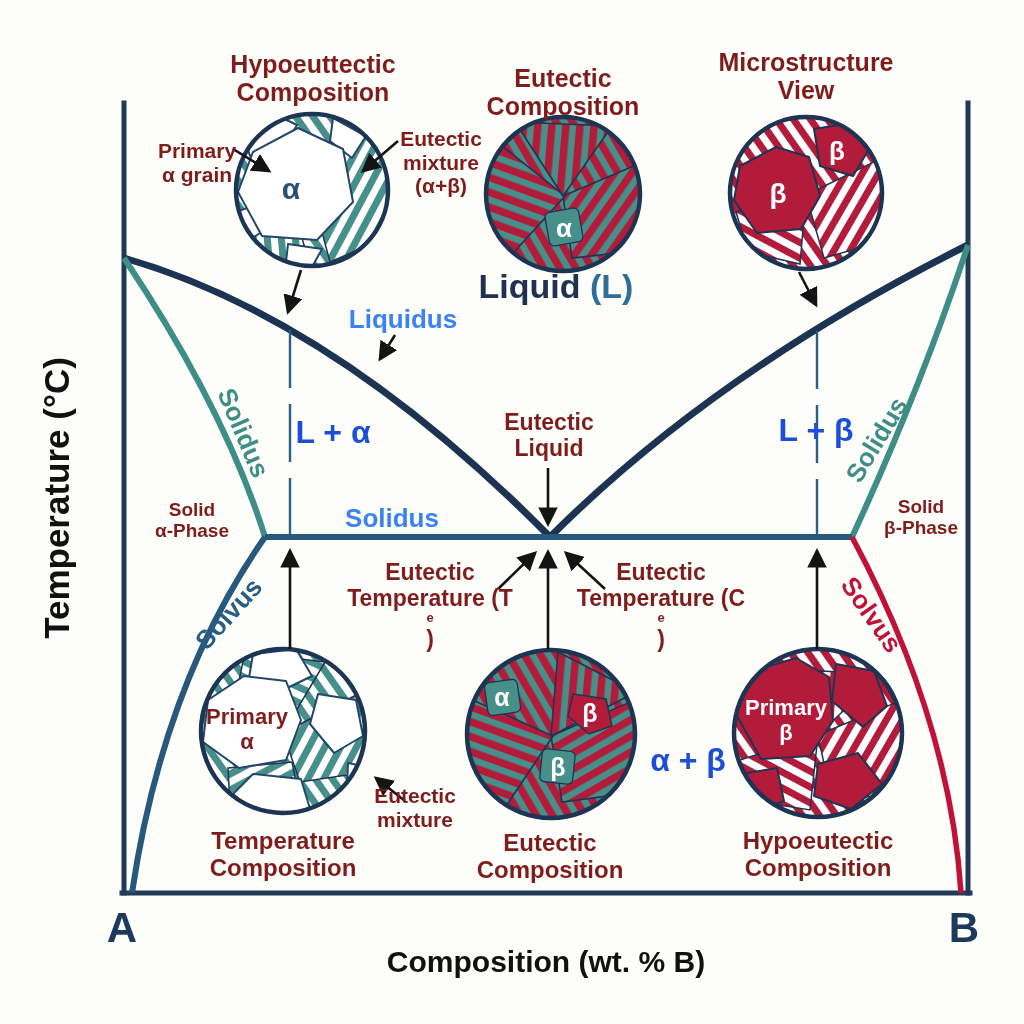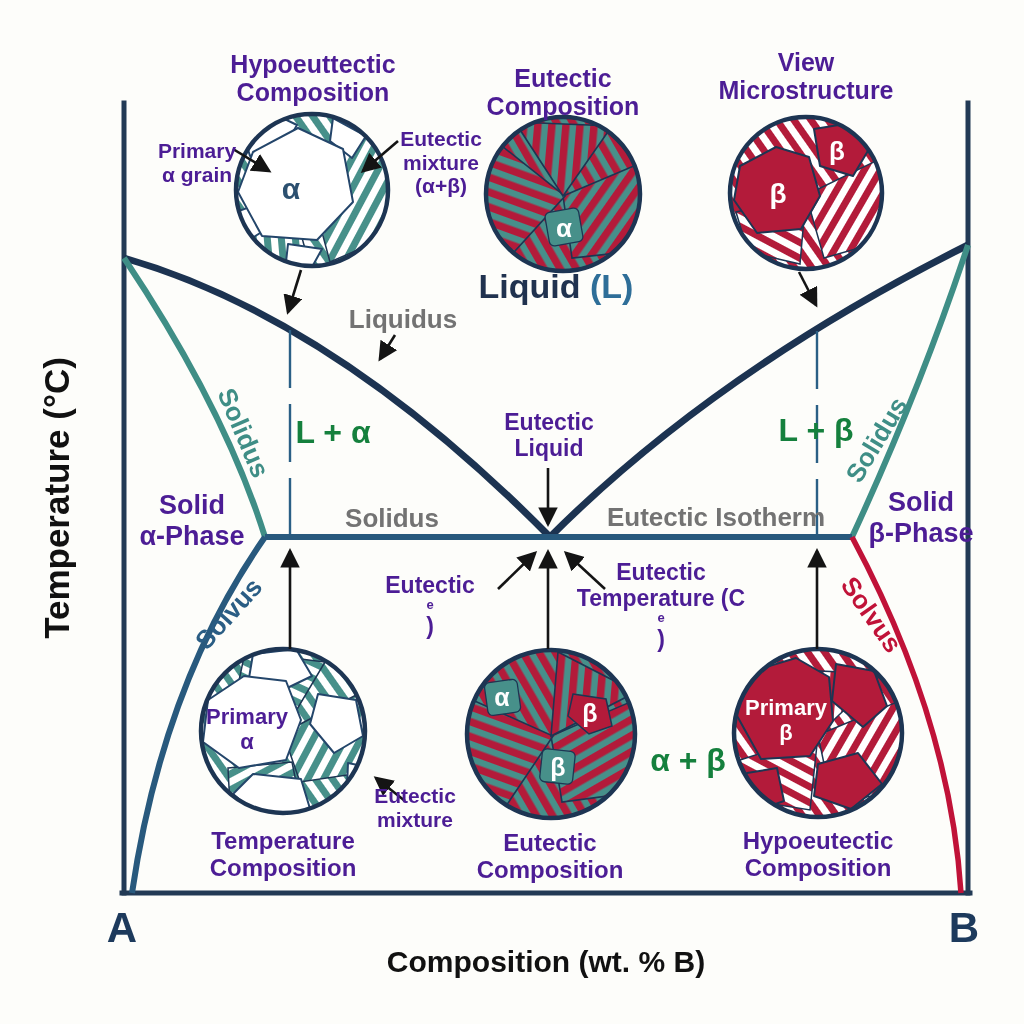--- a/index.html
+++ b/index.html
@@ -1,31 +1,31 @@
 <!DOCTYPE html>
 <html><head>
 <meta charset="utf-8">
 <style>
   html,body{margin:0;padding:0;background:#fff}
   .stage{position:relative;width:1024px;height:1024px;background:#fdfdfa;
          font-family:"Liberation Sans",sans-serif;overflow:hidden}
   .stage svg{position:absolute;left:0;top:0}
   svg text{font-family:"Liberation Sans",sans-serif}
   .lbl{position:absolute;transform:translate(-50%,-50%);text-align:center;
-       line-height:1.13;white-space:nowrap;color:#4c1d95;z-index:5}
+       line-height:1.13;white-space:nowrap;color:#7f1d1d;z-index:5}
   .lbl span{display:block}
   .lbl span.inl{display:inline}
   .t25{font-size:25px;font-weight:700}
   .t24{font-size:24px;font-weight:700}
   .t21{font-size:21px;font-weight:600}
   .t22{font-size:22px;font-weight:600}
   .t23{font-size:23px;font-weight:600}
-  .t27{font-size:27px;font-weight:600}
-  .reg{font-size:32px;font-weight:700;color:#15803d}
-  .crv{font-size:26px;font-weight:700;color:#737373}
+  .t27{font-size:19px;font-weight:600}
+  .reg{font-size:32px;font-weight:700;color:#1d4ed8}
+  .crv{font-size:26px;font-weight:700;color:#3b82f6}
   .big{font-size:34px;font-weight:700;color:#20324f}
   .teal{color:#3f8e86}.bluetxt{color:#2a5d84}.redtxt{color:#c01238}
   .white{color:#fff}
   .axis{font-size:35px;font-weight:700;color:#111}
   .corner{font-size:42px;font-weight:700;color:#1d3a5c}
   .sub{font-size:13px;vertical-align:-4px;display:inline}
 </style>
 </head>
 <body>
 
@@ -240,22 +240,22 @@
 
 <div class="lbl t25" style="left:313px;top:78px">
   <span>Hypoeuttectic</span>
   <span>Composition</span>
 </div>
 <div class="lbl t25" style="left:563px;top:92px">
   <span>Eutectic</span>
   <span>Composition</span>
 </div>
 <div class="lbl t25" style="left:806px;top:76px">
+  <span>Microstructure</span>
   <span>View</span>
-  <span>Microstructure</span>
 </div>
 
 <div class="lbl t21" style="left:197px;top:163px">
   <span>Primary</span>
   <span>α grain</span>
 </div>
 <div class="lbl t21" style="left:441px;top:163px">
   <span>Eutectic</span>
   <span>mixture</span>
   <span>(α+β)</span>
@@ -289,34 +289,31 @@
   <span>Solid</span>
   <span>α-Phase</span>
 </div>
 <div class="lbl t27" style="left:921px;top:517px">
   <span>Solid</span>
   <span>β-Phase</span>
 </div>
 <div class="lbl crv" style="left:392px;top:519px">
   <span>Solidus</span>
 </div>
-<div class="lbl crv" style="left:716px;top:518px">
-  <span>Eutectic Isotherm</span>
-</div>
 
 <div class="lbl crv bluetxt" style="left:229px;top:614px;transform:translate(-50%,-50%) rotate(-48deg)">
   <span>Solvus</span>
 </div>
 <div class="lbl crv redtxt" style="left:871px;top:615px;transform:translate(-50%,-50%) rotate(55deg)">
   <span>Solvus</span>
 </div>
 
 <div class="lbl t23" style="left:430px;top:605px">
   <span>Eutectic</span>
-  <span><span class="sub">e</span><span class="inl">)</span></span>
+  <span><span class="inl">Temperature (T</span><span class="sub">e</span><span class="inl">)</span></span>
 </div>
 <div class="lbl t23" style="left:661px;top:605px">
   <span>Eutectic</span>
   <span><span class="inl">Temperature (C</span><span class="sub">e</span><span class="inl">)</span></span>
 </div>
 
 <div class="lbl t22" style="left:247px;top:730px">
   <span>Primary</span>
   <span>α</span>
 </div>

